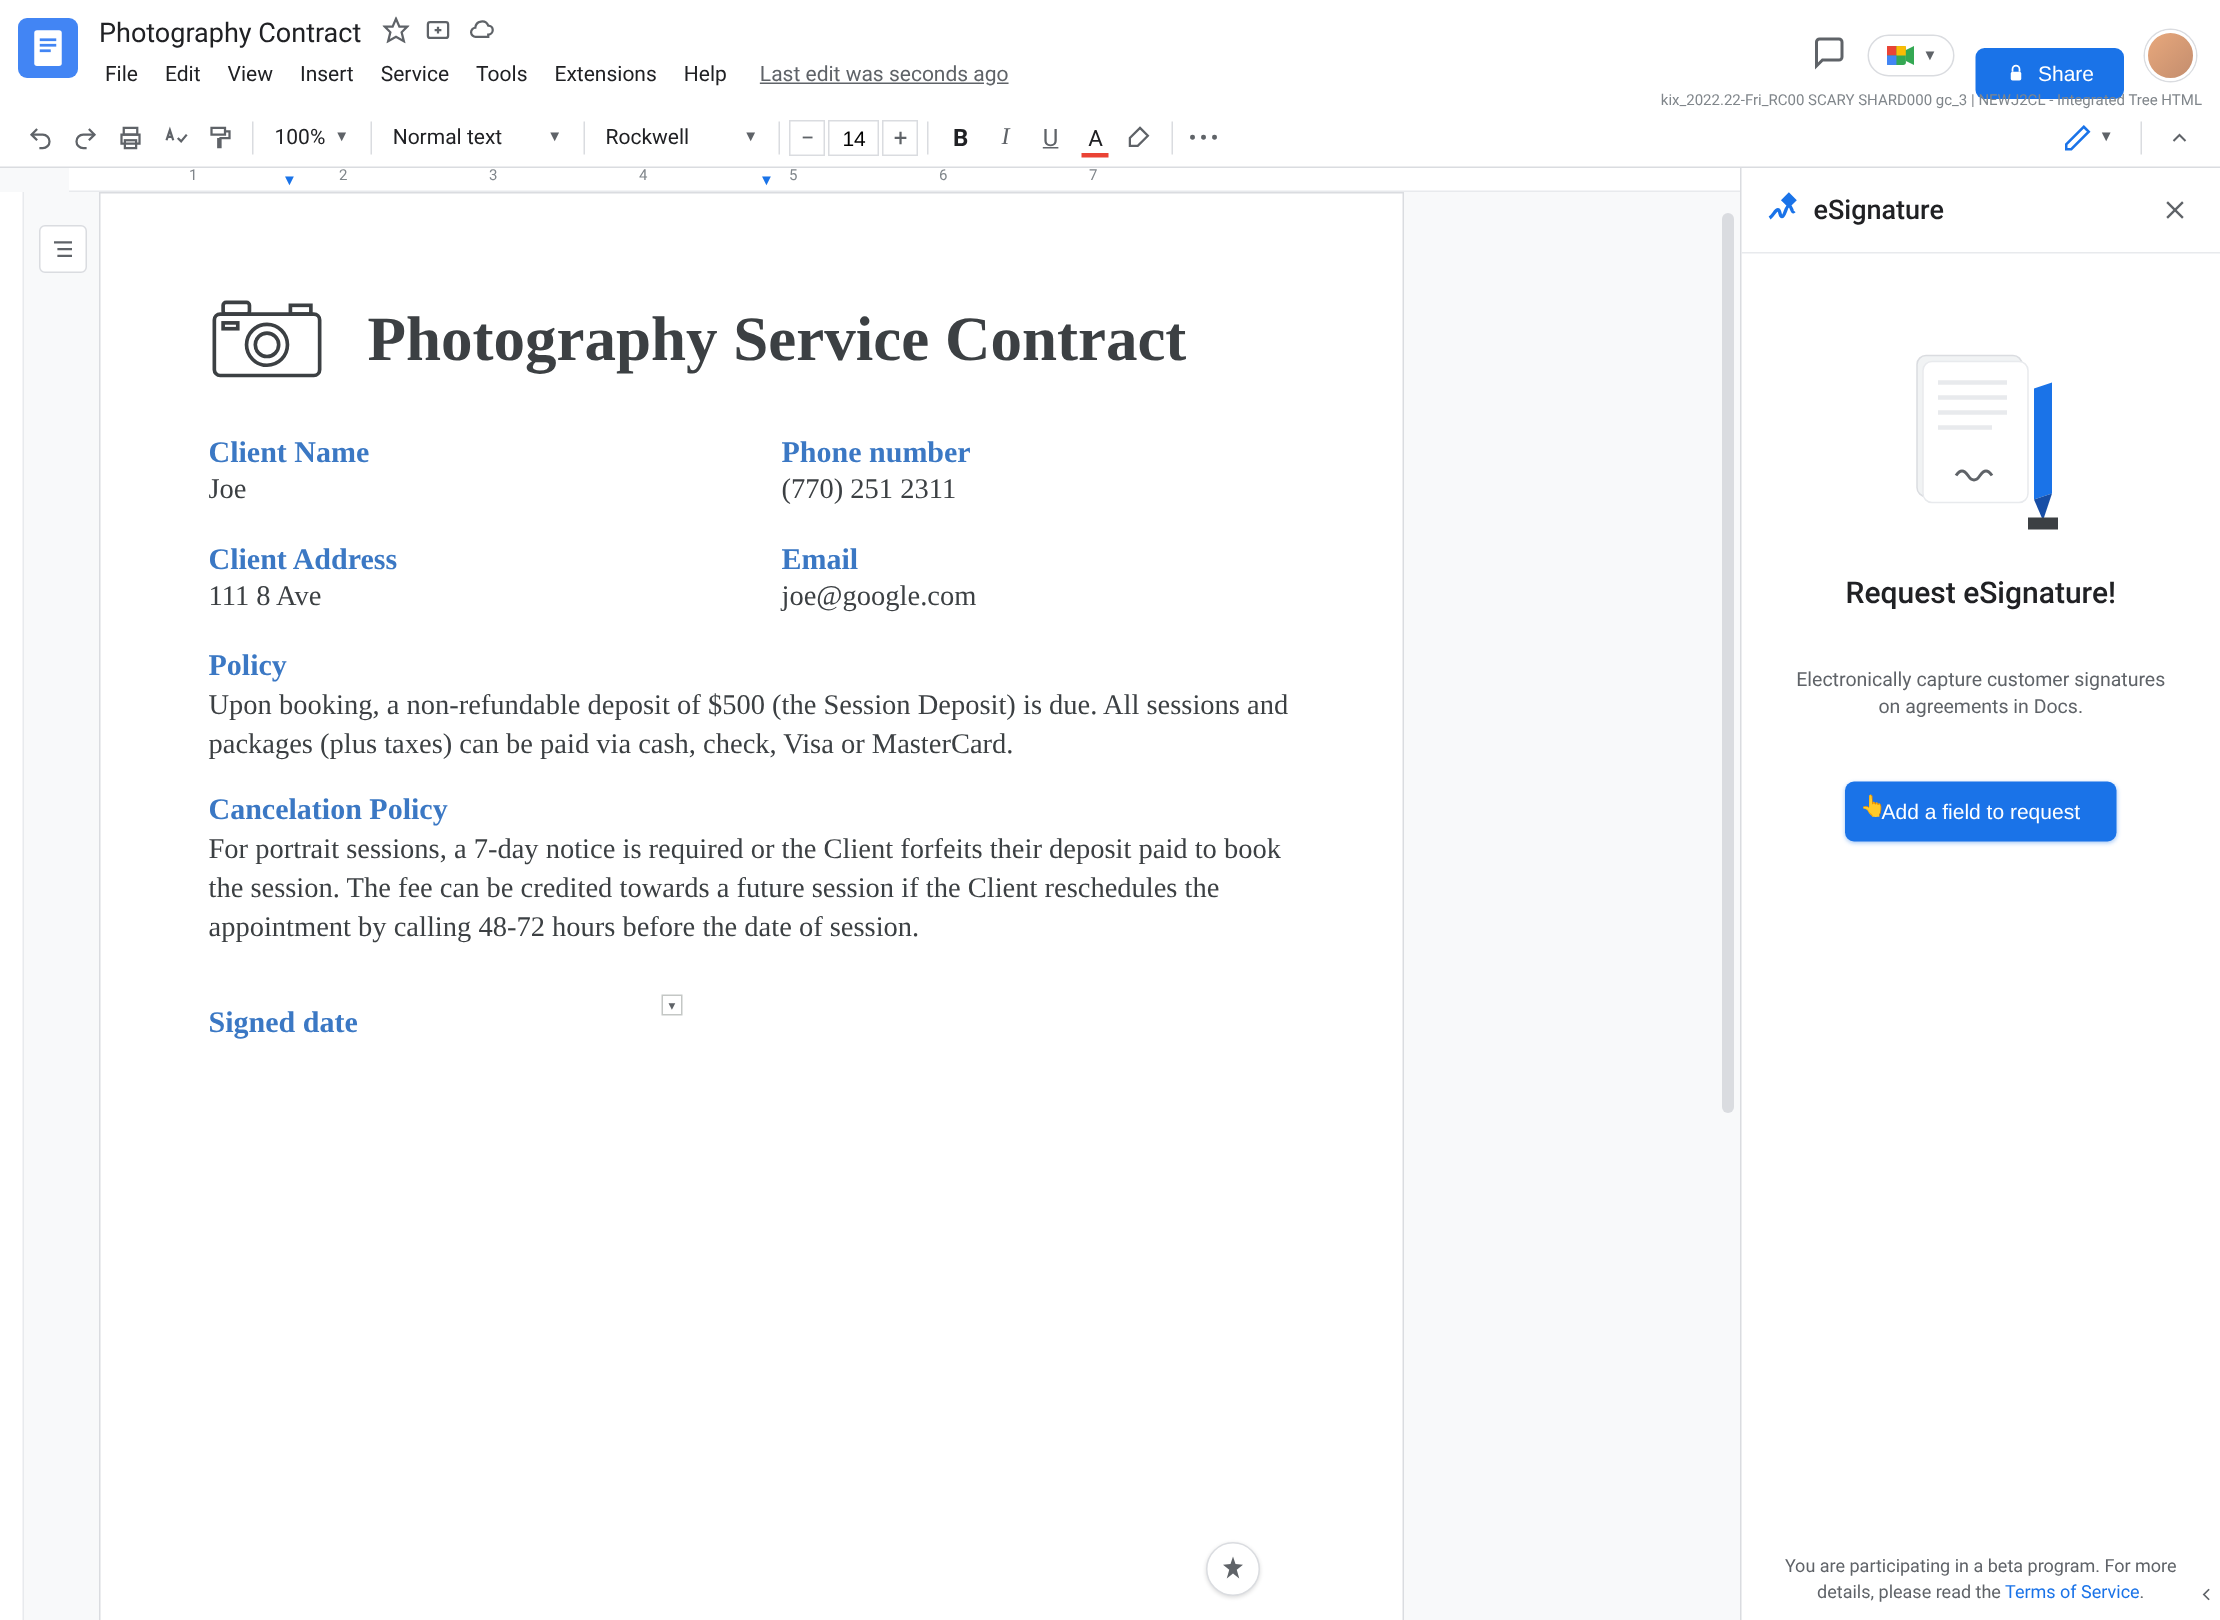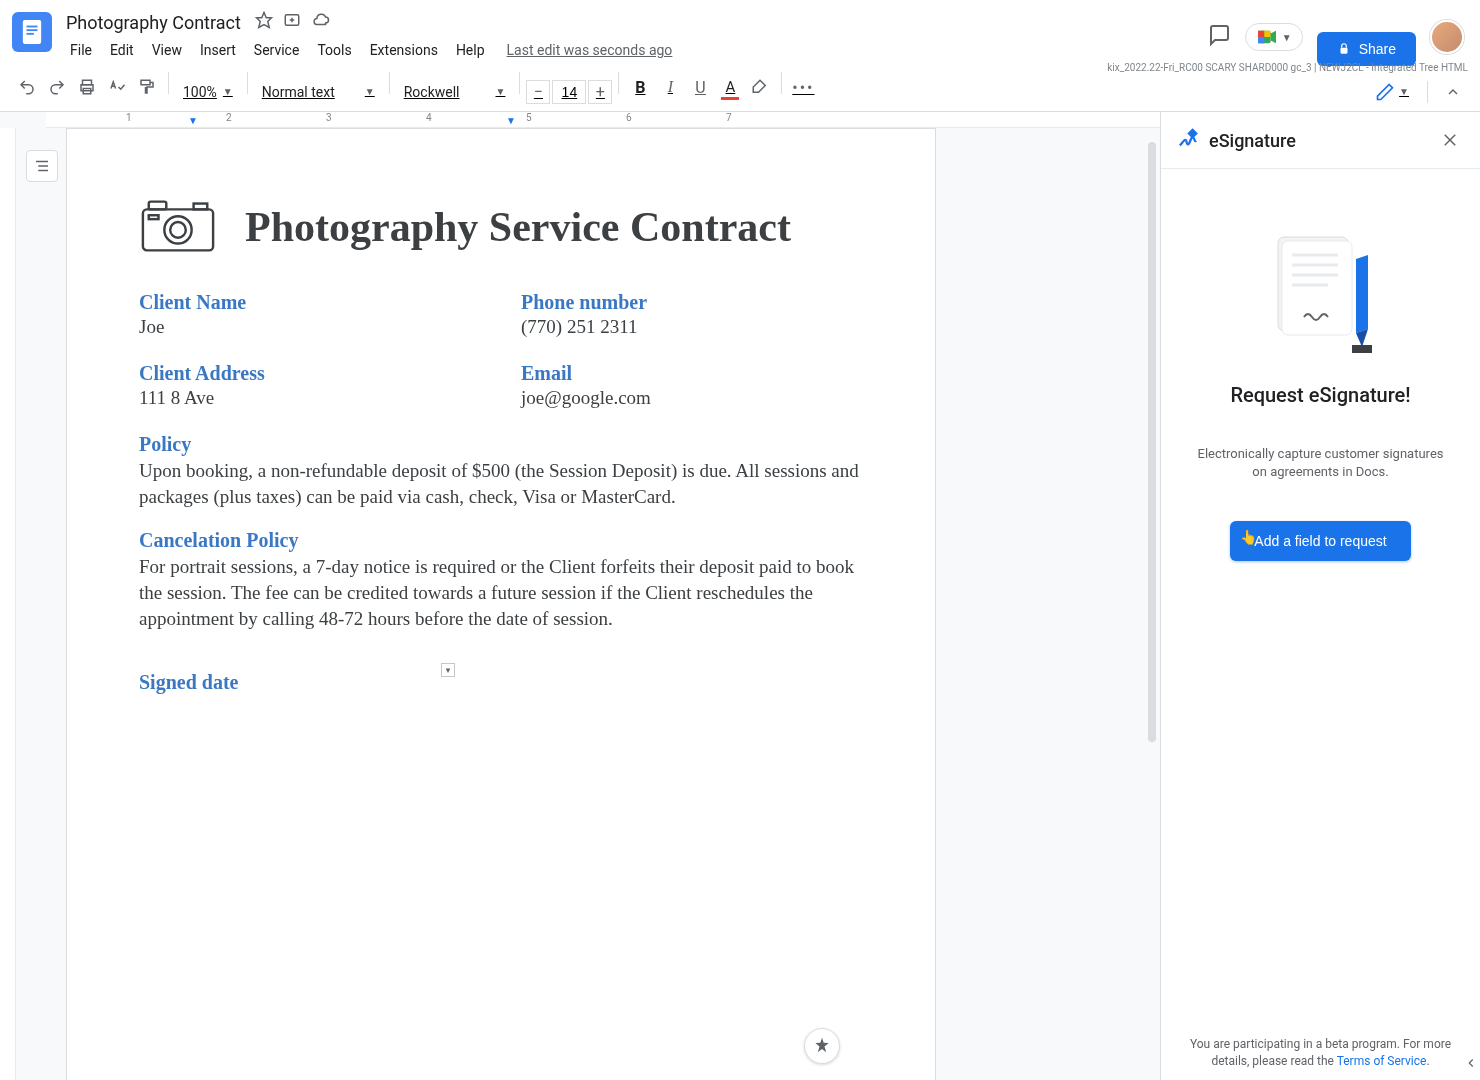--- a/index.html
+++ b/index.html
@@ -17,21 +17,21 @@
 .menu-item { font-size: 14px; color: #202124; padding: 4px 8px; border-radius: 4px; cursor: pointer; }
 .last-edit { font-size: 14px; color: #5f6368; text-decoration: underline; margin-left: 12px; cursor: pointer; }
 .top-right { display: flex; align-items: center; gap: 14px; margin-left: auto; padding-right: 4px;}
 .comment-icon, .meet-icon { cursor: pointer; }
 .meet-pill { border: 1px solid #dadce0; border-radius: 20px; padding: 4px 10px; display: flex; align-items: center; gap: 4px; }
 .share-btn { background: #1a73e8; color: #fff; border: none; border-radius: 6px; padding: 9px 20px; font-size: 14px; font-weight: 500; display: flex; align-items: center; gap: 8px; cursor: pointer; margin-top: 24px; }
 .avatar { width: 34px; height: 34px; border-radius: 50%; background: linear-gradient(135deg,#e8a87c,#c38d6e); border: 2px solid #fff; box-shadow: 0 0 0 1px #dadce0; cursor: pointer; }
 .build-string { position: absolute; right: 12px; top: 62px; font-size: 10px; color: #80868b; }
 
 
-.toolbar { display: flex; height: 40px; border-bottom: 1px solid #dadce0; padding: 0 12px; gap: 0; margin-top: 4px; text-decoration: underline; }
+.toolbar { display: flex; align-items: center; height: 40px; border-bottom: 1px solid #dadce0; padding: 0 12px; gap: 0; margin-top: 4px; }
 .tbtn { width: 30px; height: 30px; display: flex; align-items: center; justify-content: center; border-radius: 4px; cursor: pointer; color: #5f6368; }
 .tsep { width: 1px; height: 22px; background: #dadce0; margin: 0 6px; }
 .zoom-sel, .style-sel, .font-sel { display: flex; align-items: center; gap: 6px; padding: 4px 8px; cursor: pointer; color: #202124; font-size: 14px; }
 .caret { font-size: 10px; color: #5f6368; }
 .fontsize-group { display: flex; align-items: center; gap: 0; }
 .fs-btn { width: 24px; height: 24px; display: flex; align-items: center; justify-content: center; border: 1px solid #dadce0; cursor: pointer; color: #5f6368;}
 .fs-input { width: 34px; height: 24px; border: 1px solid #dadce0; text-align: center; font-size: 14px; margin: 0 2px;}
 .text-color { position: relative; }
 .text-color-bar { position: absolute; bottom: 2px; left: 6px; width: 18px; height: 3px; background: #ea4335; }
 .toolbar-right { margin-left: auto; display: flex; align-items: center; gap: 4px; }

